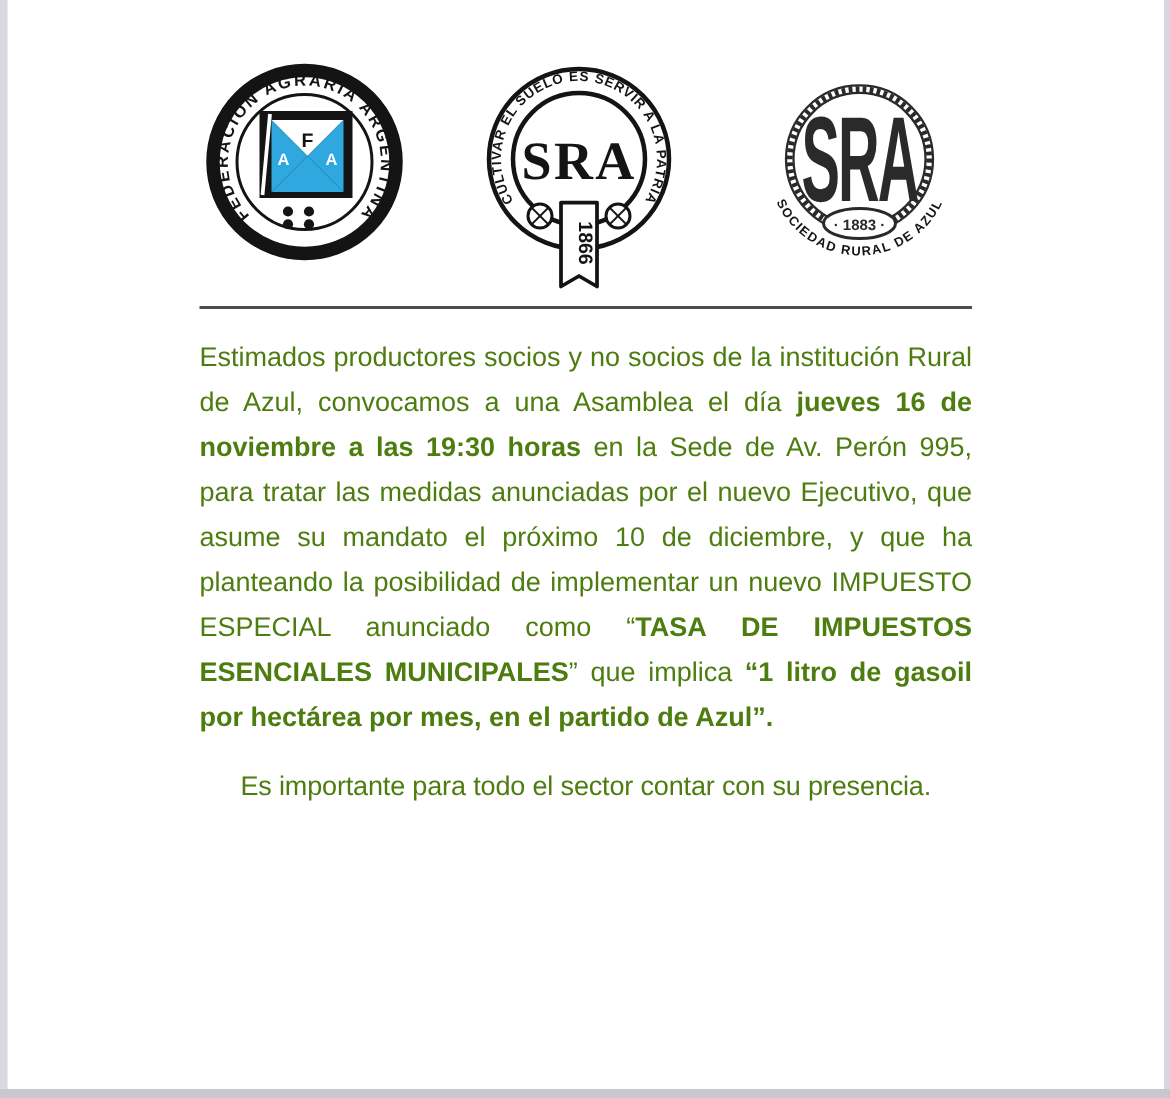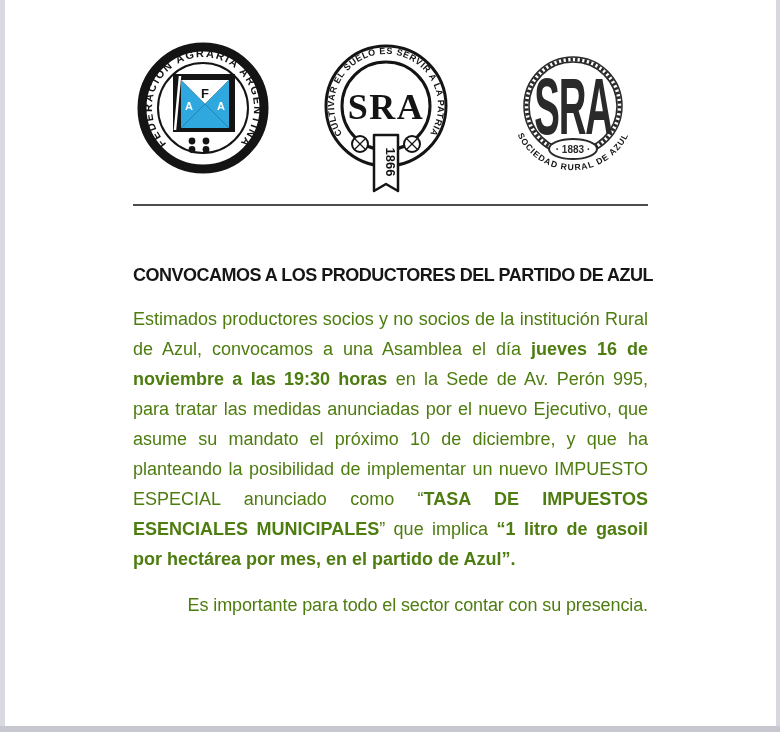--- a/index.html
+++ b/index.html
@@ -58,21 +58,21 @@
     font-size: 18px;
     line-height: 30px;
     text-align: justify;
     text-justify: inter-word;
     color: #4d7c0f;
   }
   .body-par .b { font-weight: 700; }
 
   .closing {
     margin-top: 16px;
-    text-align: right;
+    text-align: center;
     white-space: nowrap;
     letter-spacing: -0.1px;
   }
 </style>
 </head>
 <body>
 
 <div class="page-root">
   <div class="edge edge-left"></div>
   <div class="edge edge-right"></div>
@@ -142,20 +142,19 @@
         <path id="azulArc" d="M 18 77 A 61 61 0 0 0 132 77" fill="none"></path>
         <text class="ring-text" font-size="8.6" letter-spacing="1" fill="#2a2a2a">
           <textPath href="#azulArc" startOffset="50%" text-anchor="middle">SOCIEDAD RURAL DE AZUL</textPath>
         </text>
       </svg>
 
     </div>
 
     <hr class="divider">
 
-    <h1 class="heading">CONVOCAMOS A LOS PRODUCTORES DEL PARTIDO DE AZUL</h1>
 
     <p class="body-par"><span>Estimados productores socios y no socios de la institución Rural de Azul, convocamos a una Asamblea el día </span><span class="b">jueves 16 de noviembre a las 19:30 horas</span><span> en la Sede de Av. Perón 995, para tratar las medidas anunciadas por el nuevo Ejecutivo, que asume su mandato el próximo 10 de diciembre, y que ha planteando la posibilidad de implementar un nuevo IMPUESTO ESPECIAL anunciado como “</span><span class="b">TASA DE IMPUESTOS ESENCIALES MUNICIPALES</span><span>” que implica </span><span class="b">“1 litro de gasoil por hectárea por mes, en el partido de Azul”.</span></p>
 
     <p class="body-par closing">Es importante para todo el sector contar con su presencia.</p>
 
   </div>
 </div>
 
 </body></html>

